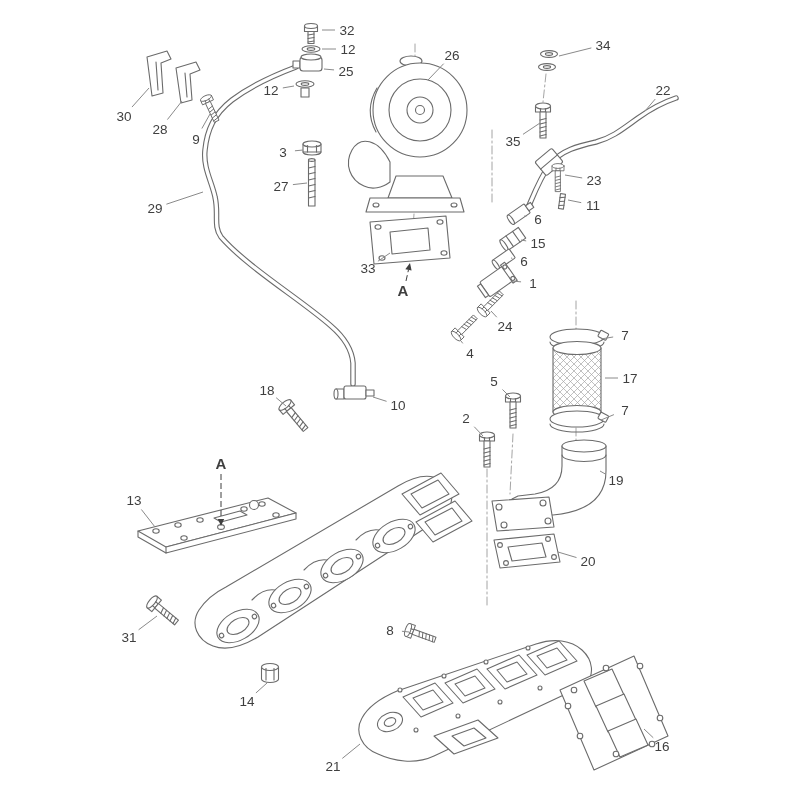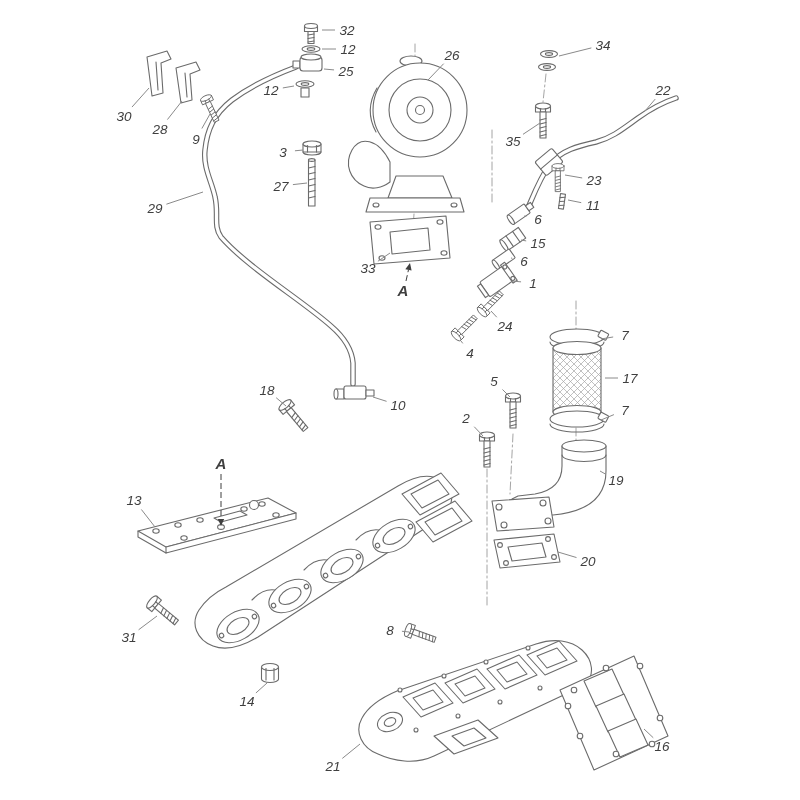--- a/index.html
+++ b/index.html
@@ -1,16 +1,16 @@
 <!DOCTYPE html>
 <html><head>
 <meta charset="utf-8">
 <style>
   html,body{margin:0;padding:0;background:#ffffff;}
-  .stage{width:680px;height:800px;position:relative;background:#ffffff;overflow:hidden;font-style:italic;}
+  .stage{width:680px;height:800px;position:relative;background:#ffffff;overflow:hidden;}
   svg{display:block;}
   svg text{font-family:"Liberation Sans",sans-serif;}
 </style>
 </head>
 <body>
 
 <div class="stage">
 <svg id="diagram-svg" width="800" height="800" viewBox="0 0 800 800">
   <defs>
     <pattern id="crosshatch" width="7" height="7" patternUnits="userSpaceOnUse">

